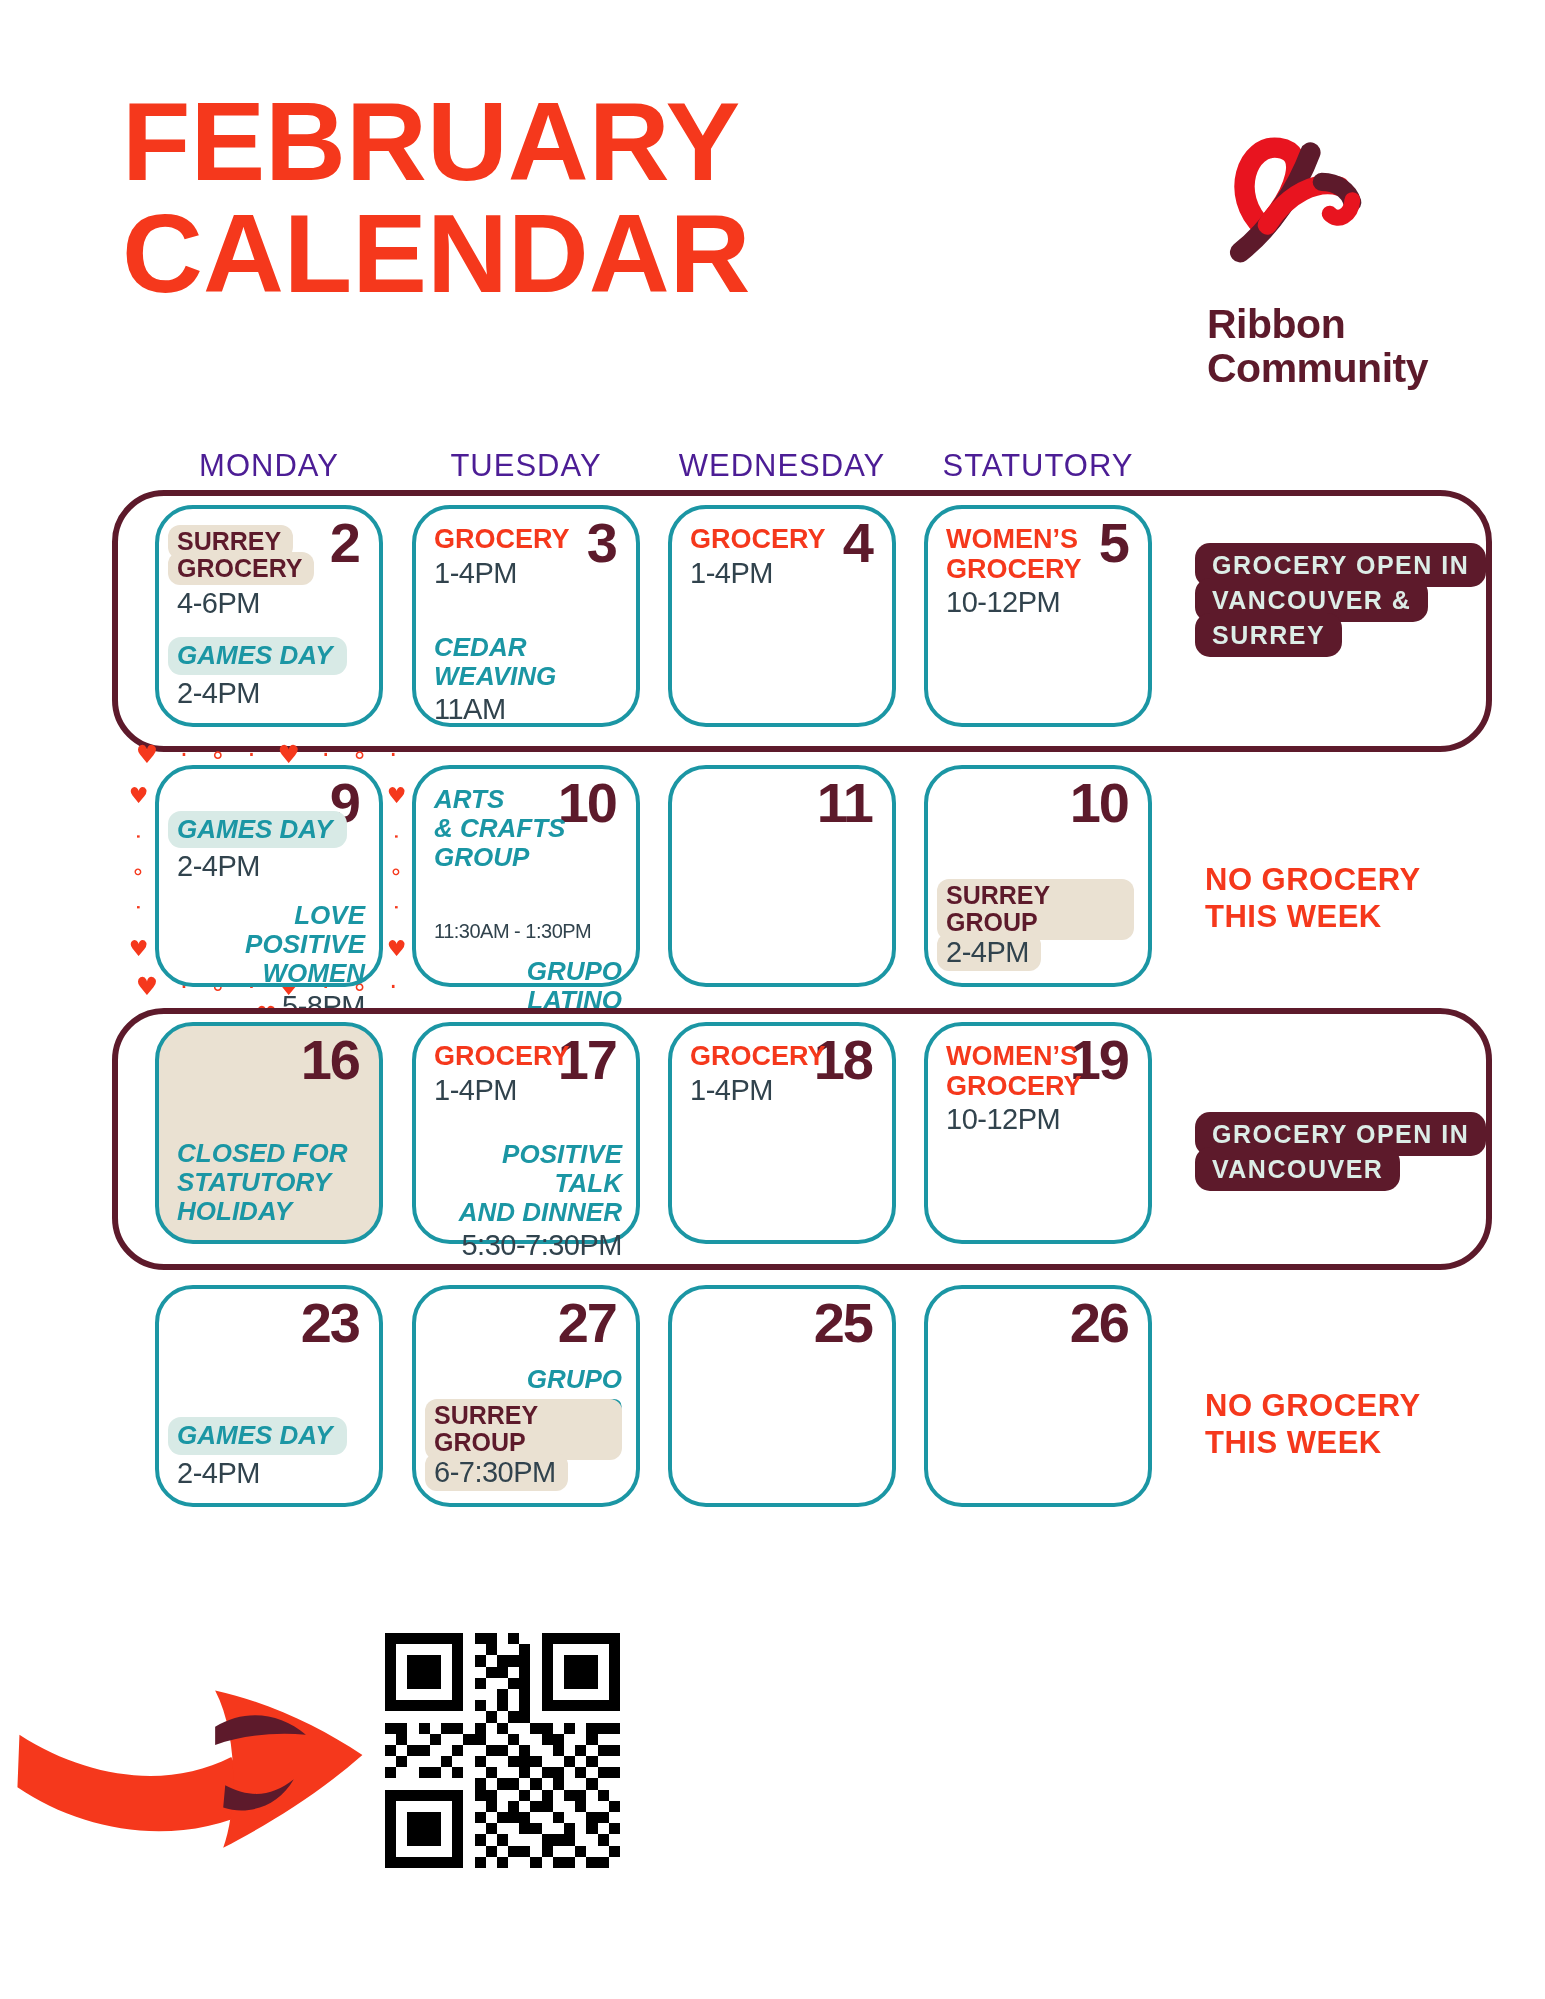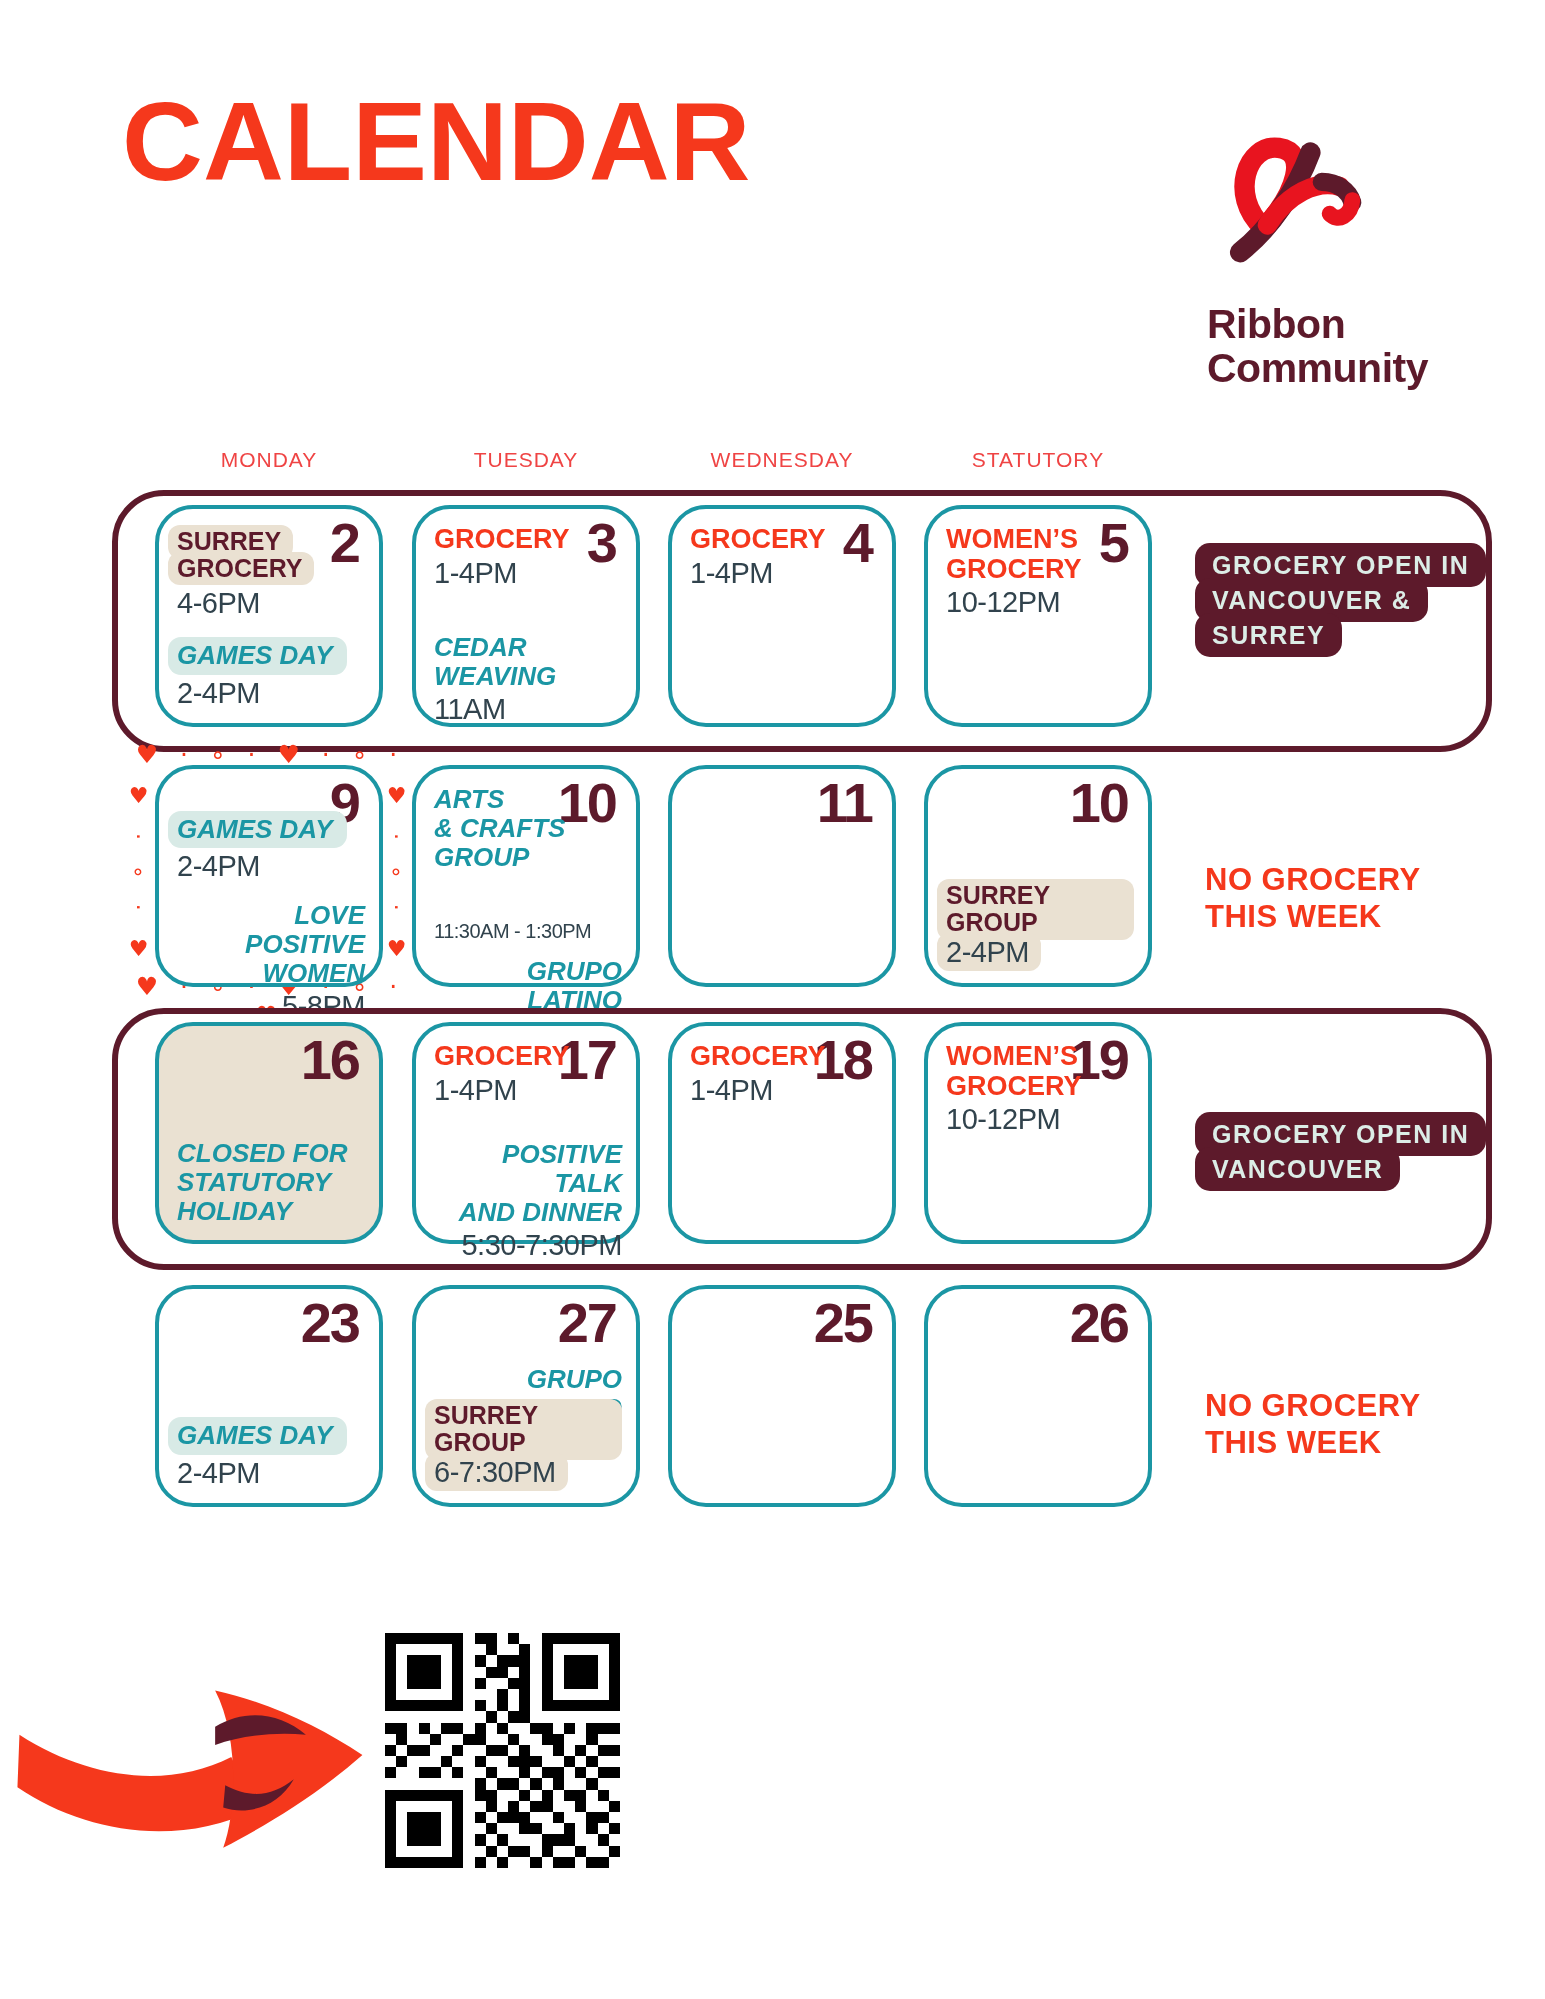--- a/index.html
+++ b/index.html
@@ -7,22 +7,22 @@
         font-family:"Liberation Sans","DejaVu Sans",sans-serif;}
 
   
   .title{position:absolute;left:122px;top:86px;color:#F5381C;font-weight:800;
          font-size:112px;line-height:1.0;letter-spacing:0;}
   .brand{position:absolute;left:1207px;top:303px;color:#5D1A2B;font-weight:700;
          font-size:41px;line-height:1.07;letter-spacing:-.5px;}
   .logo-svg{position:absolute;left:1222px;top:122px;width:170px;height:172px;}
 
   
-  .dayhead{position:absolute;top:448px;width:228px;text-align:center;color:#ef4444;
-           font-size:21px;letter-spacing:1px;font-weight:400;}
+  .dayhead{position:absolute;top:448px;width:228px;text-align:center;color:#4c1d95;
+           font-size:31px;letter-spacing:1px;font-weight:400;}
 
   
   .week-box{position:absolute;left:112px;width:1368px;height:250px;
             border:6px solid #5D1A2B;border-radius:52px;background:#fff;}
 
   
   .cell{position:absolute;width:228px;height:222px;background:#fff;
         border:4px solid #1B96A4;border-radius:38px;box-sizing:border-box;}
   .cell-beige{background:#EAE1D2;}
   .date{position:absolute;top:6px;right:20px;color:#5D1A2B;font-weight:800;
@@ -63,20 +63,21 @@
   .footer-text p{margin:0 0 27px 0;}
   .qr-svg{position:absolute;left:385px;top:1633px;width:235px;height:235px;}
   .arrow-svg{position:absolute;left:16px;top:1638px;width:366px;height:232px;}
 </style>
 </head>
 <body>
 
 <div class="page">
 
   <div class="title">
+    <div>FEBRUARY</div>
     <div>CALENDAR</div>
   </div>
 
   <svg class="logo-svg" viewBox="0 0 150 130">
     <path d="M36,82 C6,54 22,8 50,12 C78,16 64,52 40,80" fill="none" stroke="#E8141F" stroke-width="18" stroke-linecap="round"></path>
     <path d="M78,16 C66,48 44,82 16,104" fill="none" stroke="#5D1A2B" stroke-width="18" stroke-linecap="round"></path>
     <path d="M40,80 C58,52 84,40 104,46" fill="none" stroke="#E8141F" stroke-width="17" stroke-linecap="round"></path>
     <path d="M88,42 C102,42 112,50 115,60" fill="none" stroke="#5D1A2B" stroke-width="16" stroke-linecap="round"></path>
     <path d="M115,58 C114,72 102,78 95,70" fill="none" stroke="#E8141F" stroke-width="14" stroke-linecap="round"></path>
   </svg>

